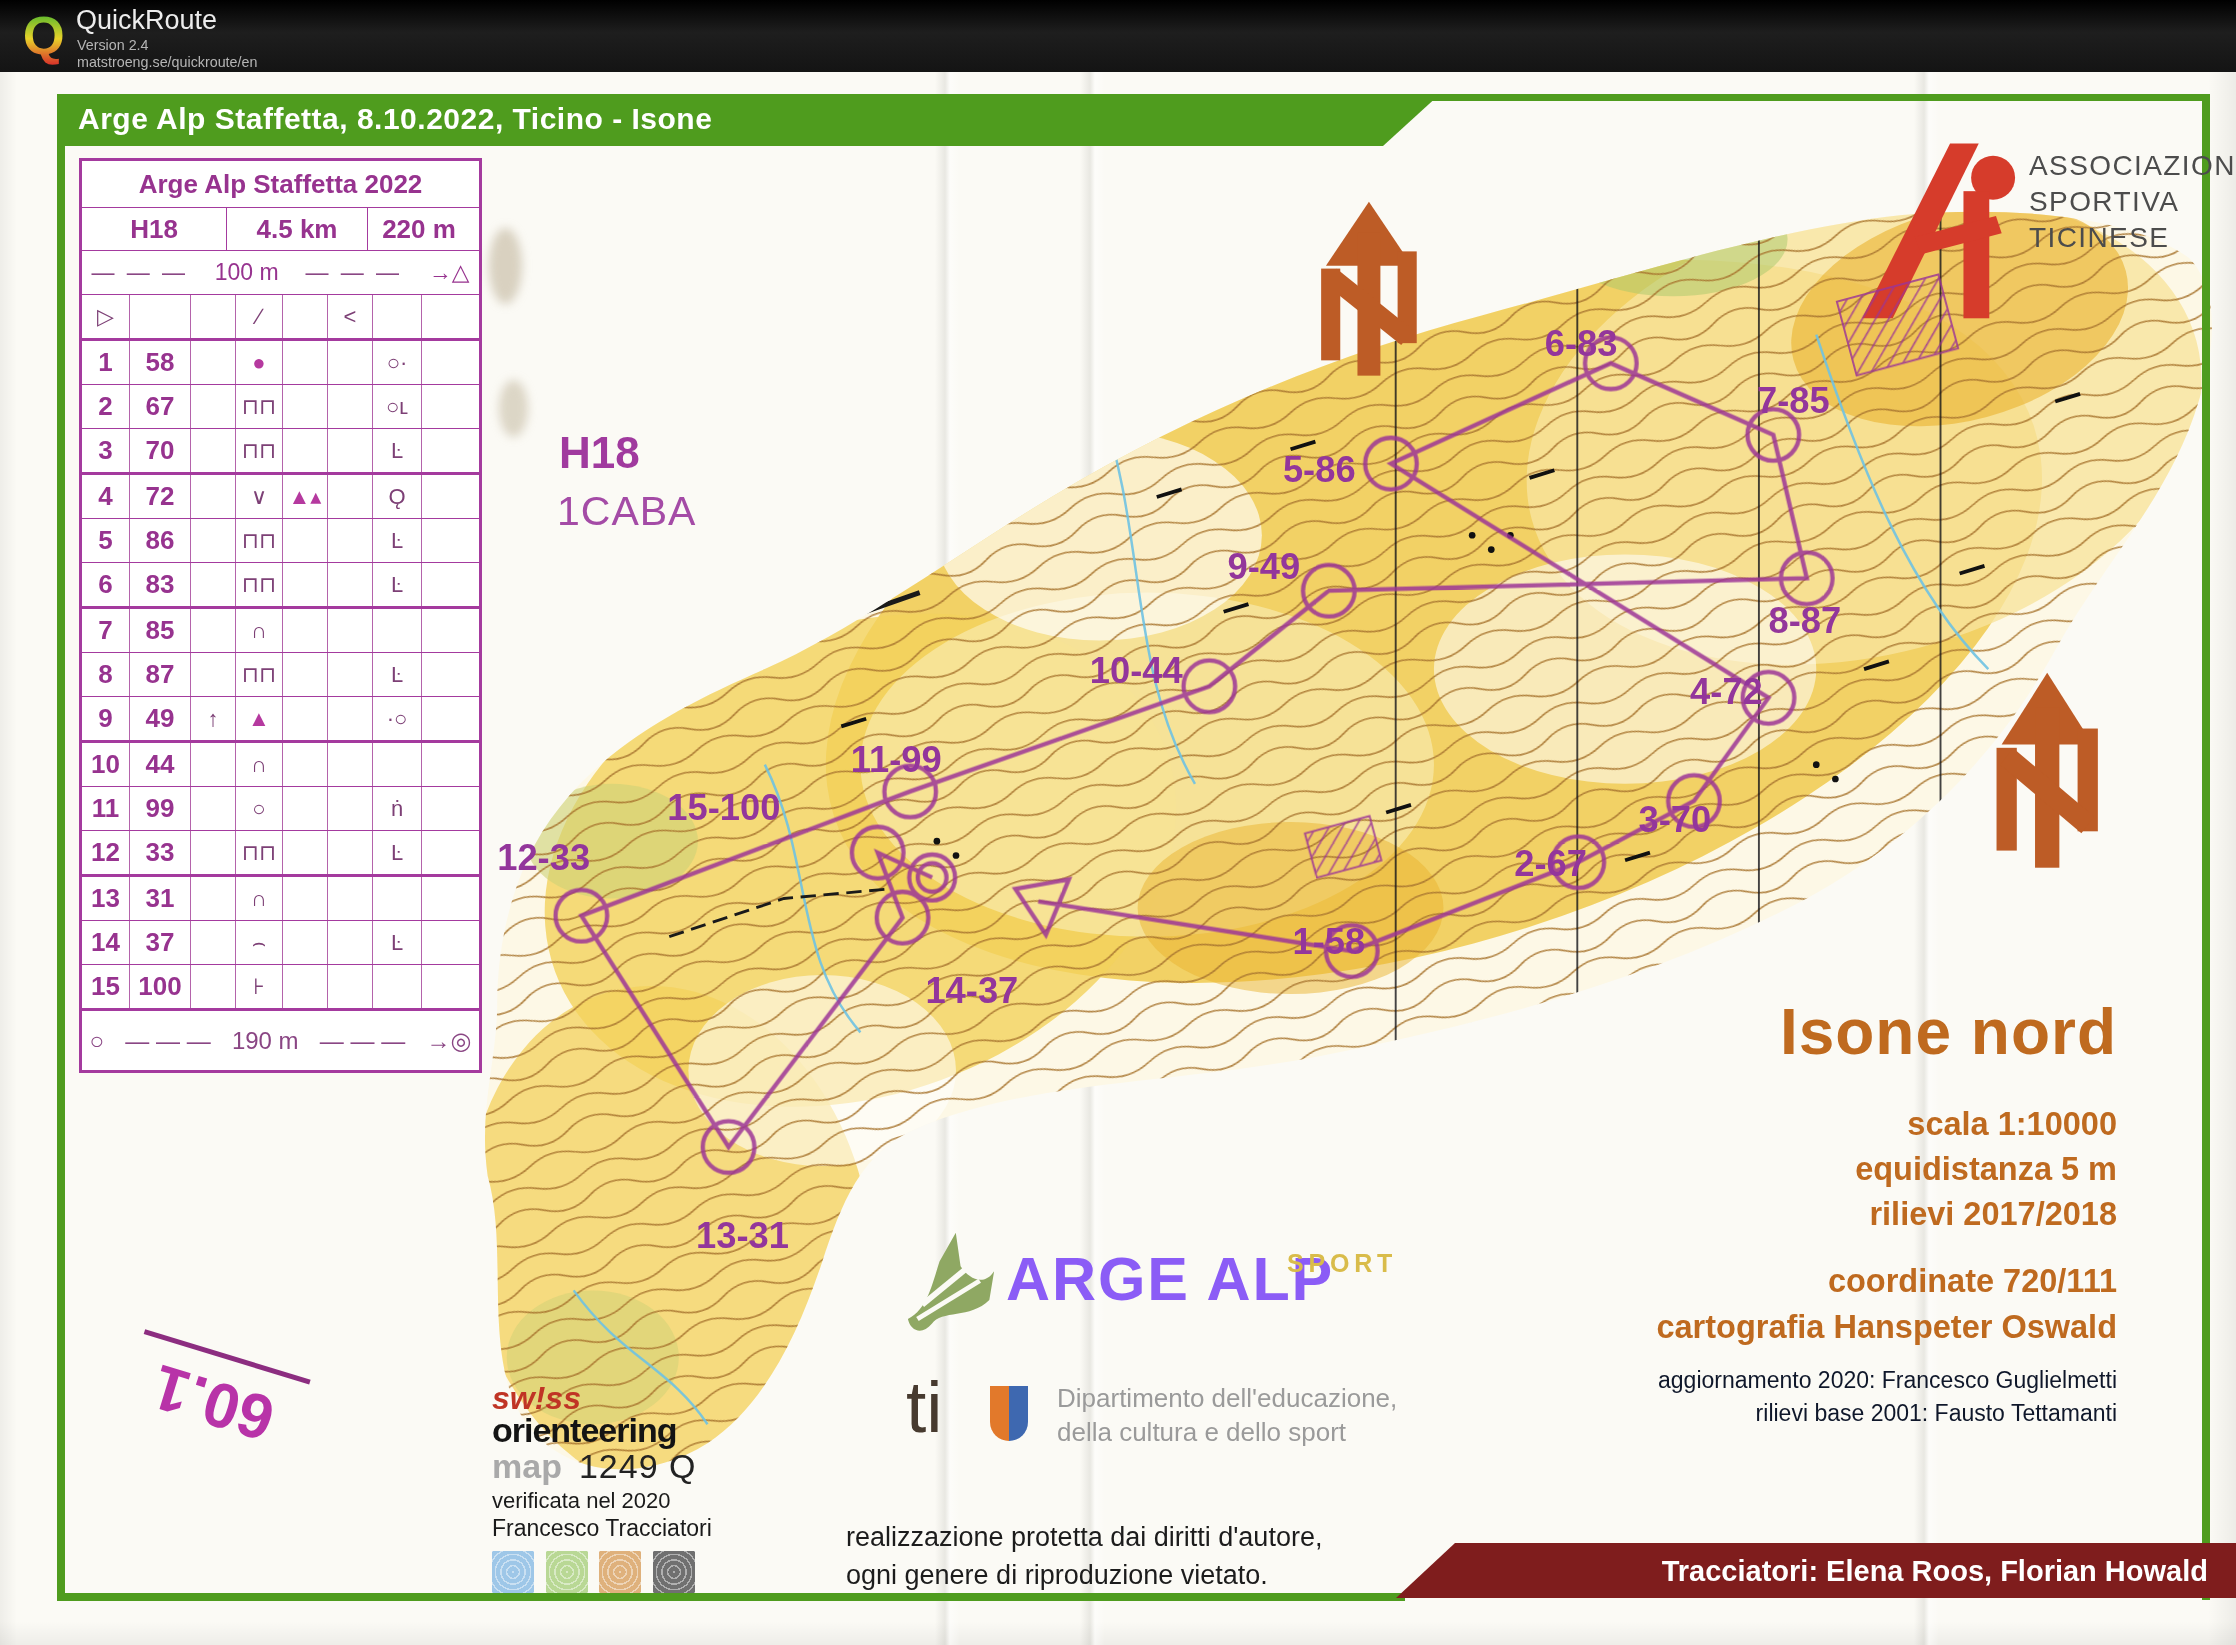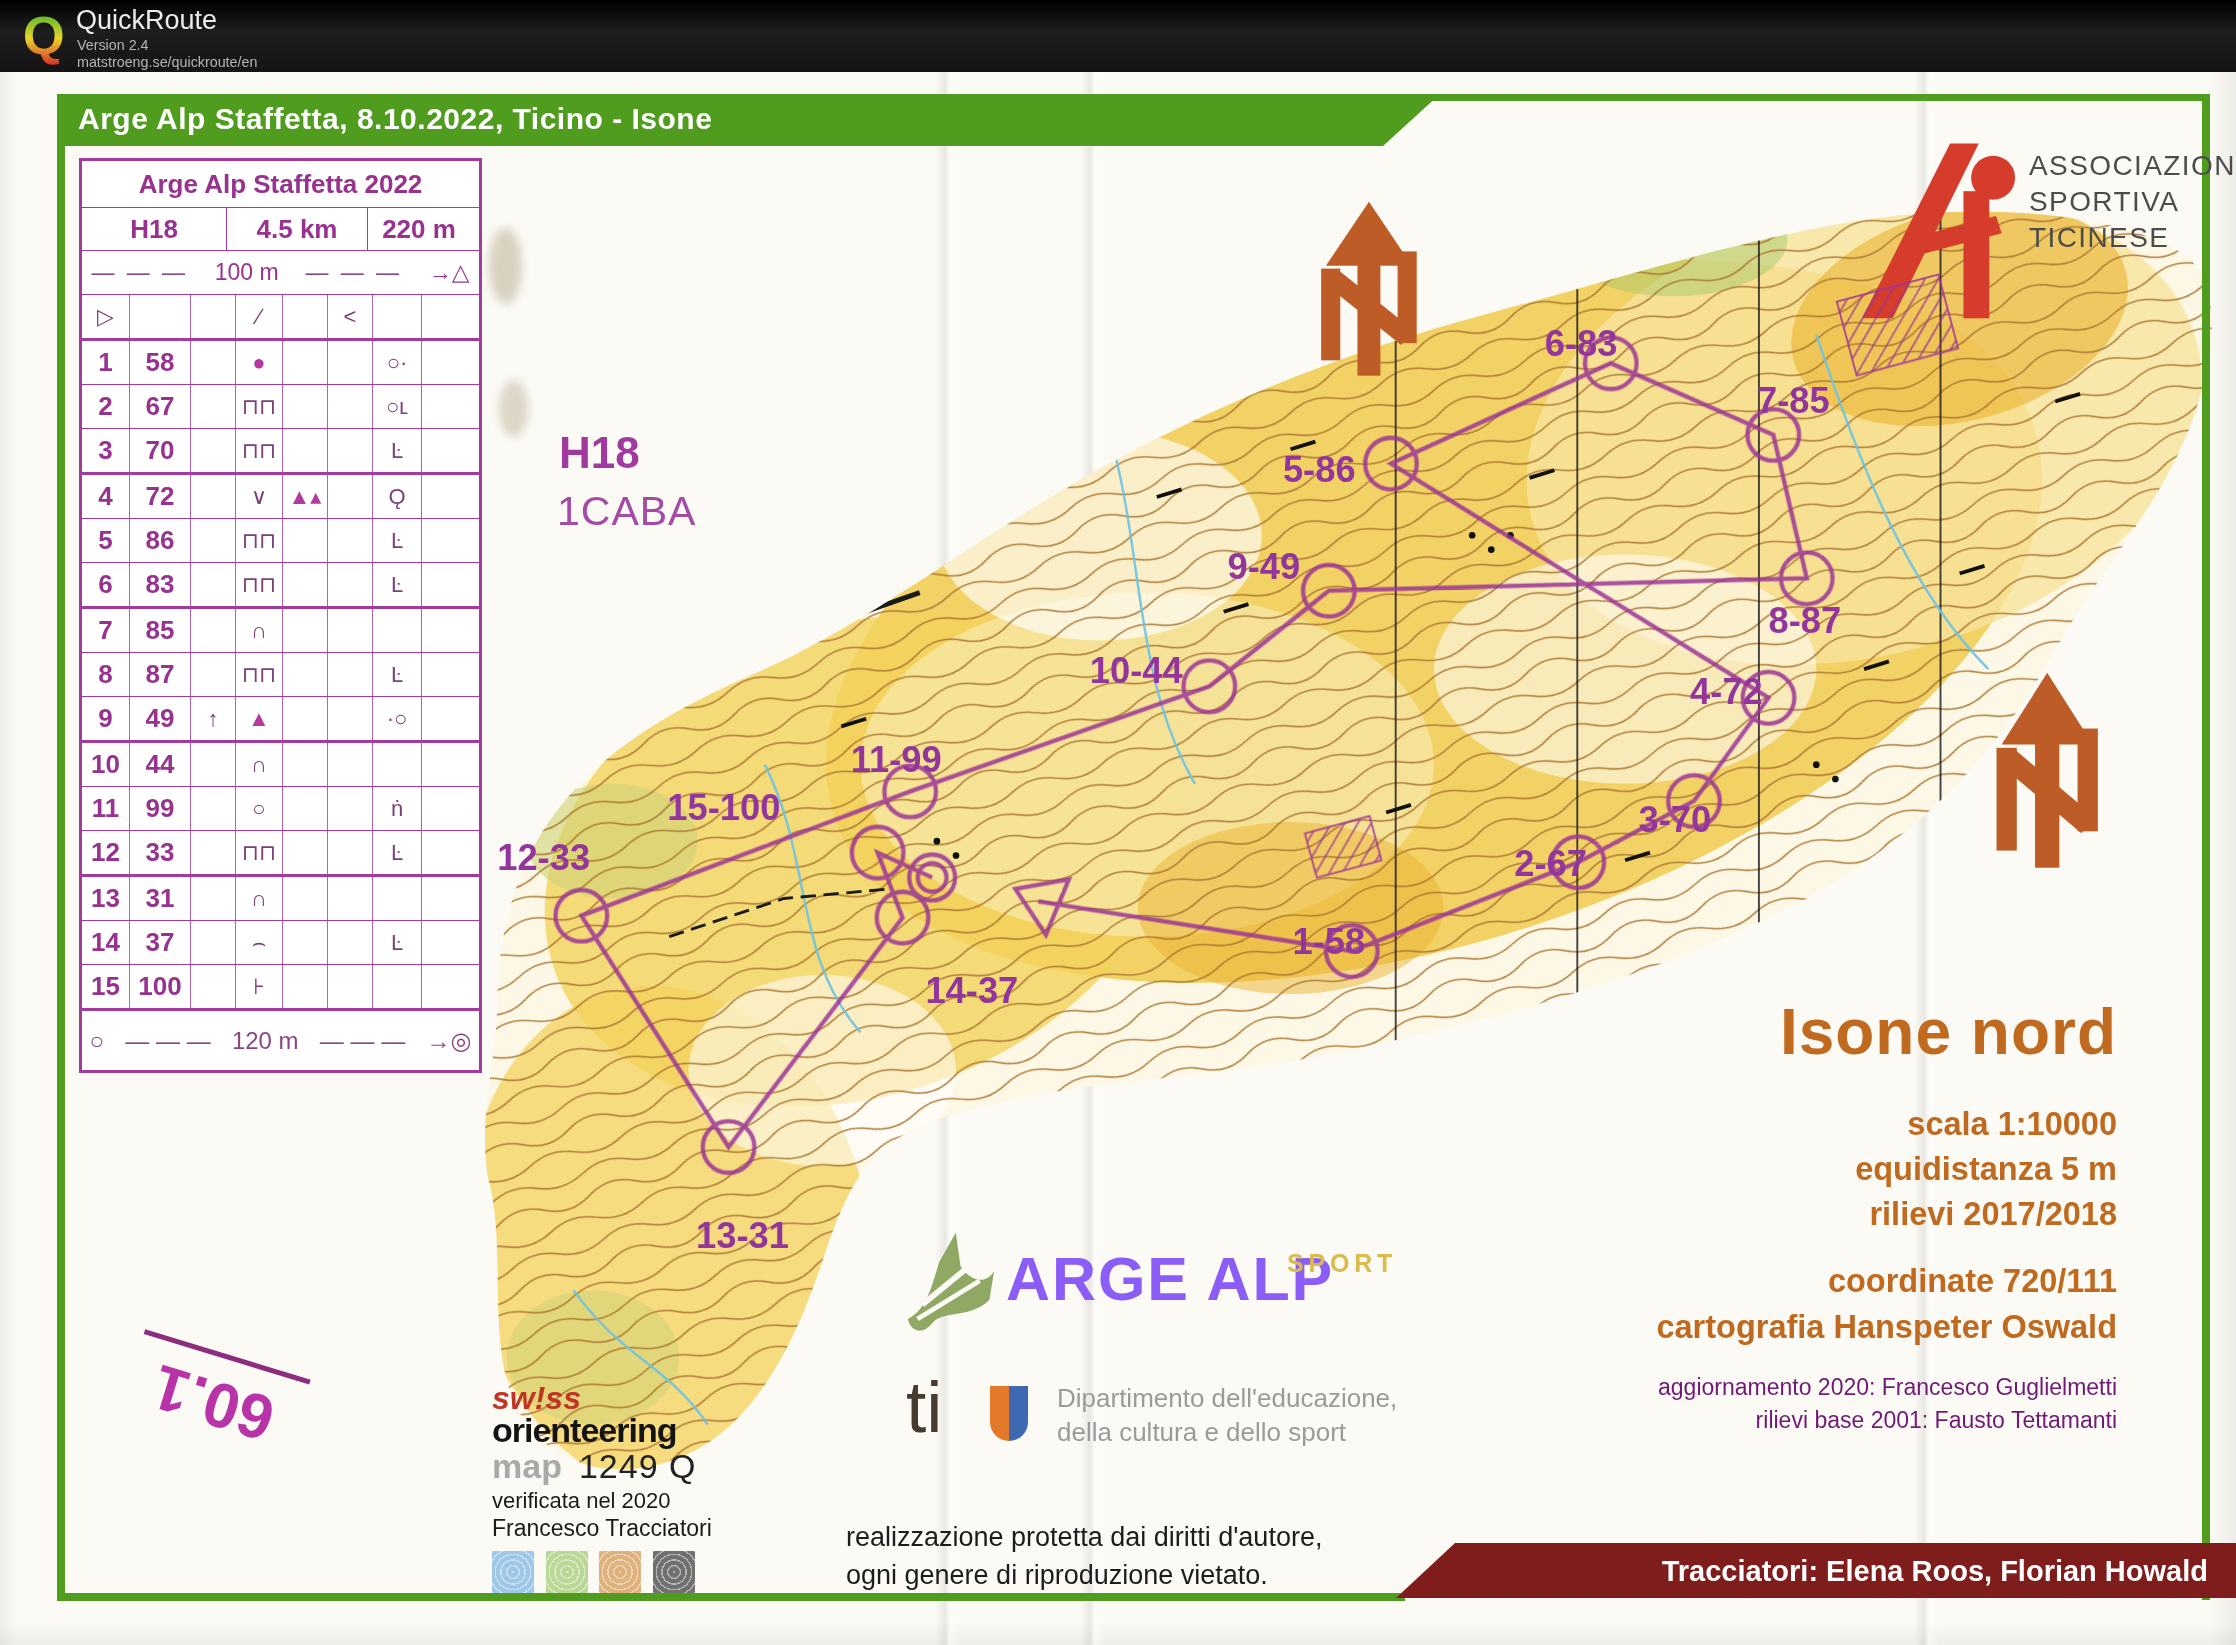--- a/index.html
+++ b/index.html
@@ -56,21 +56,21 @@
   .h18{position:absolute;left:559px;top:428px;font-size:44px;font-weight:bold;color:#a03a9e;}
   .caba{position:absolute;left:557px;top:488px;font-size:41px;font-weight:500;color:#a44ba6;letter-spacing:1px;}
   
   .asti{position:absolute;left:1859px;top:124px;width:363px;height:201px;}
   .asti .txt{position:absolute;left:170px;top:24px;font-size:28px;color:#4c4c4c;letter-spacing:1.4px;line-height:36px;}
   
   .credits{position:absolute;left:1472px;top:989px;width:645px;text-align:right;color:#bf6a1f;}
   .credits .big{font-size:64px;font-weight:bold;letter-spacing:1px;line-height:86px;}
   .credits .mid{font-size:32.5px;font-weight:bold;line-height:45px;margin-top:27px;}
   .credits .mid2{font-size:32.5px;font-weight:bold;line-height:46px;margin-top:21px;}
-  .credits .sml{font-size:23px;font-weight:500;line-height:32.5px;margin-top:21px;color:#701a75;}
+  .credits .sml{font-size:23px;font-weight:500;line-height:32.5px;margin-top:14px;color:#0f172a;}
   
   .arge{position:absolute;left:903px;top:1228px;width:612px;height:124px;}
   .arge .name{position:absolute;left:103px;top:16.3px;font-size:61px;font-weight:bold;color:#8b5cf6;letter-spacing:1.9px;}
   .arge .sport{position:absolute;left:384px;top:21px;font-size:25px;font-weight:bold;color:#d9bc4a;letter-spacing:4.8px;}
   
   .tid{position:absolute;left:906px;top:1369px;width:612px;height:105px;}
   .tid .ti{position:absolute;left:0;top:0;font-size:73px;font-weight:normal;color:#473a2f;line-height:76px;}
   .tid .shield{position:absolute;left:84px;top:17px;width:38px;height:55px;border-radius:0 0 19px 19px;
        background:linear-gradient(90deg,#e2792b 50%,#3e68b0 50%);}
   .tid .dep{position:absolute;left:151px;top:11.5px;font-size:26px;color:#9a9a9a;line-height:34px;}
@@ -445,21 +445,21 @@
         <span class="c s">⊦</span>
         <span class="c s"></span>
         <span class="c s"></span>
         <span class="c s"></span>
         <span class="c s"></span>
       </div>
 
     <div class="row r-finish">
       <span>○</span>
       <span class="dash">— — —</span>
-      <span>120 m</span>
+      <span>190 m</span>
       <span class="dash">— — —</span>
       <span>→◎</span>
     </div>
   </div>
 
   <div class="h18">H18</div>
   <div class="caba">1CABA</div>
 
   <div class="asti">
     <div class="txt">

